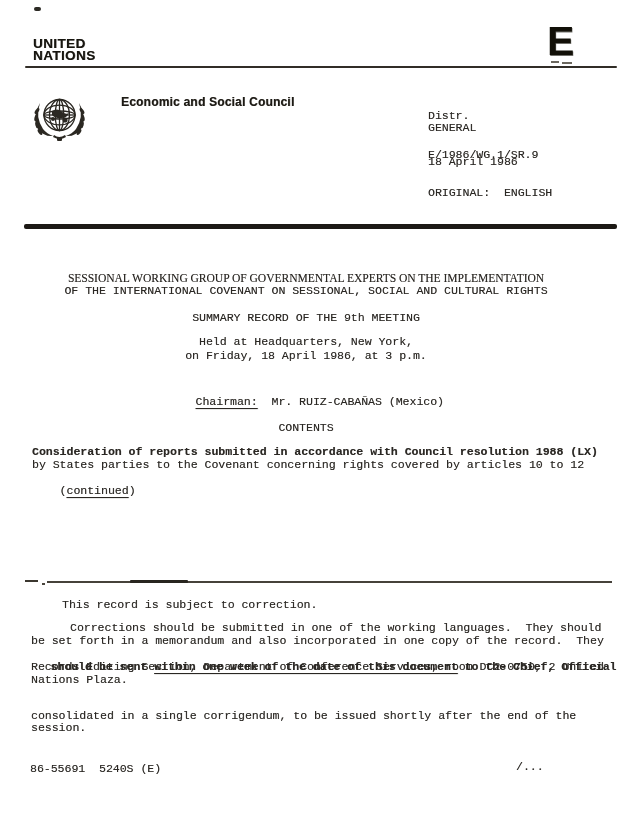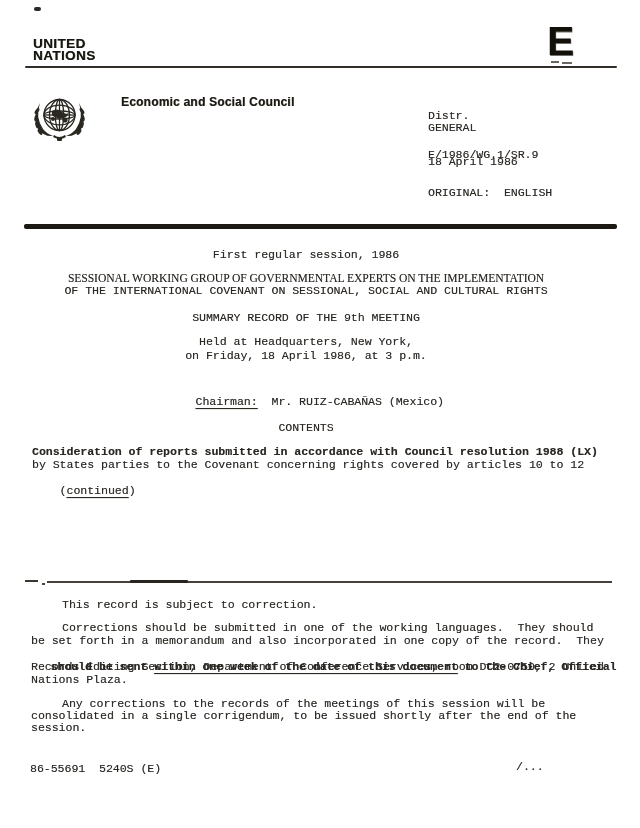--- a/index.html
+++ b/index.html
@@ -79,21 +79,20 @@
   <div class="abs council sans">Economic and Social Council</div>
 
   <div class="abs mono" style="left:428px;top:110px;">Distr.</div>
   <div class="abs mono" style="left:428px;top:122px;">GENERAL</div>
   <div class="abs mono" style="left:428px;top:149px;">E/1986/WG.1/SR.9</div>
   <div class="abs mono" style="left:428px;top:156px;">18 April 1986</div>
   <div class="abs mono" style="left:428px;top:187px;text-align:center;">ORIGINAL:  ENGLISH</div>
 
   <div class="abs rule-thick"></div>
 
-  <div class="abs mono center-line" style="top:249px;">First regular session, 1986</div>
   <div class="abs mono center-line" style="top:272px;font-family:Liberation Serif, serif;">SESSIONAL WORKING GROUP OF GOVERNMENTAL EXPERTS ON THE IMPLEMENTATION</div>
   <div class="abs mono center-line" style="top:285px;">OF THE INTERNATIONAL COVENANT ON SESSIONAL, SOCIAL AND CULTURAL RIGHTS</div>
   <div class="abs mono center-line" style="top:312px;">SUMMARY RECORD OF THE 9th MEETING</div>
   <div class="abs mono center-line" style="top:336px;">Held at Headquarters, New York,</div>
   <div class="abs mono center-line" style="top:350px;">on Friday, 18 April 1986, at 3 p.m.</div>
   <div class="abs mono center-line" style="top:383px;">
     <span class="u">Chairman:</span><span>  Mr. RUIZ-CABAÑAS (Mexico)</span>
   </div>
 
   <div class="abs mono center-line" style="top:422px;">CONTENTS</div>
@@ -103,28 +102,27 @@
     <span>(</span><span class="u">continued</span><span>)</span>
   </div>
 
   <div class="abs sep-dash"></div>
   <div class="abs sep-dot"></div>
   <div class="abs sep-line"></div>
   <div class="abs sep-dark"></div>
 
   <div class="abs mono" style="left:62px;top:599px;">This record is subject to correction.</div>
 
-  <div class="abs mono" style="left:62px;top:622px;">Corrections should be submitted in one of the working languages.  They should</div>
+  <div class="abs mono" style="left:70px;top:622px;">Corrections should be submitted in one of the working languages.  They should</div>
   <div class="abs mono" style="left:31px;top:635px;">be set forth in a memorandum and also incorporated in one copy of the record.  They</div>
   <div class="abs mono" style="left:23px;top:648px;font-weight:bold;">
     <span>should be sent </span><span class="u">within one week of the date of this document</span><span> to the Chief, Official</span>
   </div>
   <div class="abs mono" style="left:31px;top:661px;">Records Editing Section, Department of Conference Services, room DC2-0750, 2 United</div>
   <div class="abs mono" style="left:31px;top:674px;">Nations Plaza.</div>
 
-  <div class="abs mono" style="left:62px;top:698px;">Any corrections to the records of the meetings of this session will be</div>
   <div class="abs mono" style="left:31px;top:710px;">consolidated in a single corrigendum, to be issued shortly after the end of the</div>
   <div class="abs mono" style="left:31px;top:722px;">session.</div>
 
   <div class="abs mono" style="left:30px;top:763px;">86-55691  5240S (E)</div>
   <div class="abs mono" style="left:516px;top:761px;">/...</div>
 
 </div>
 
 </body></html>

